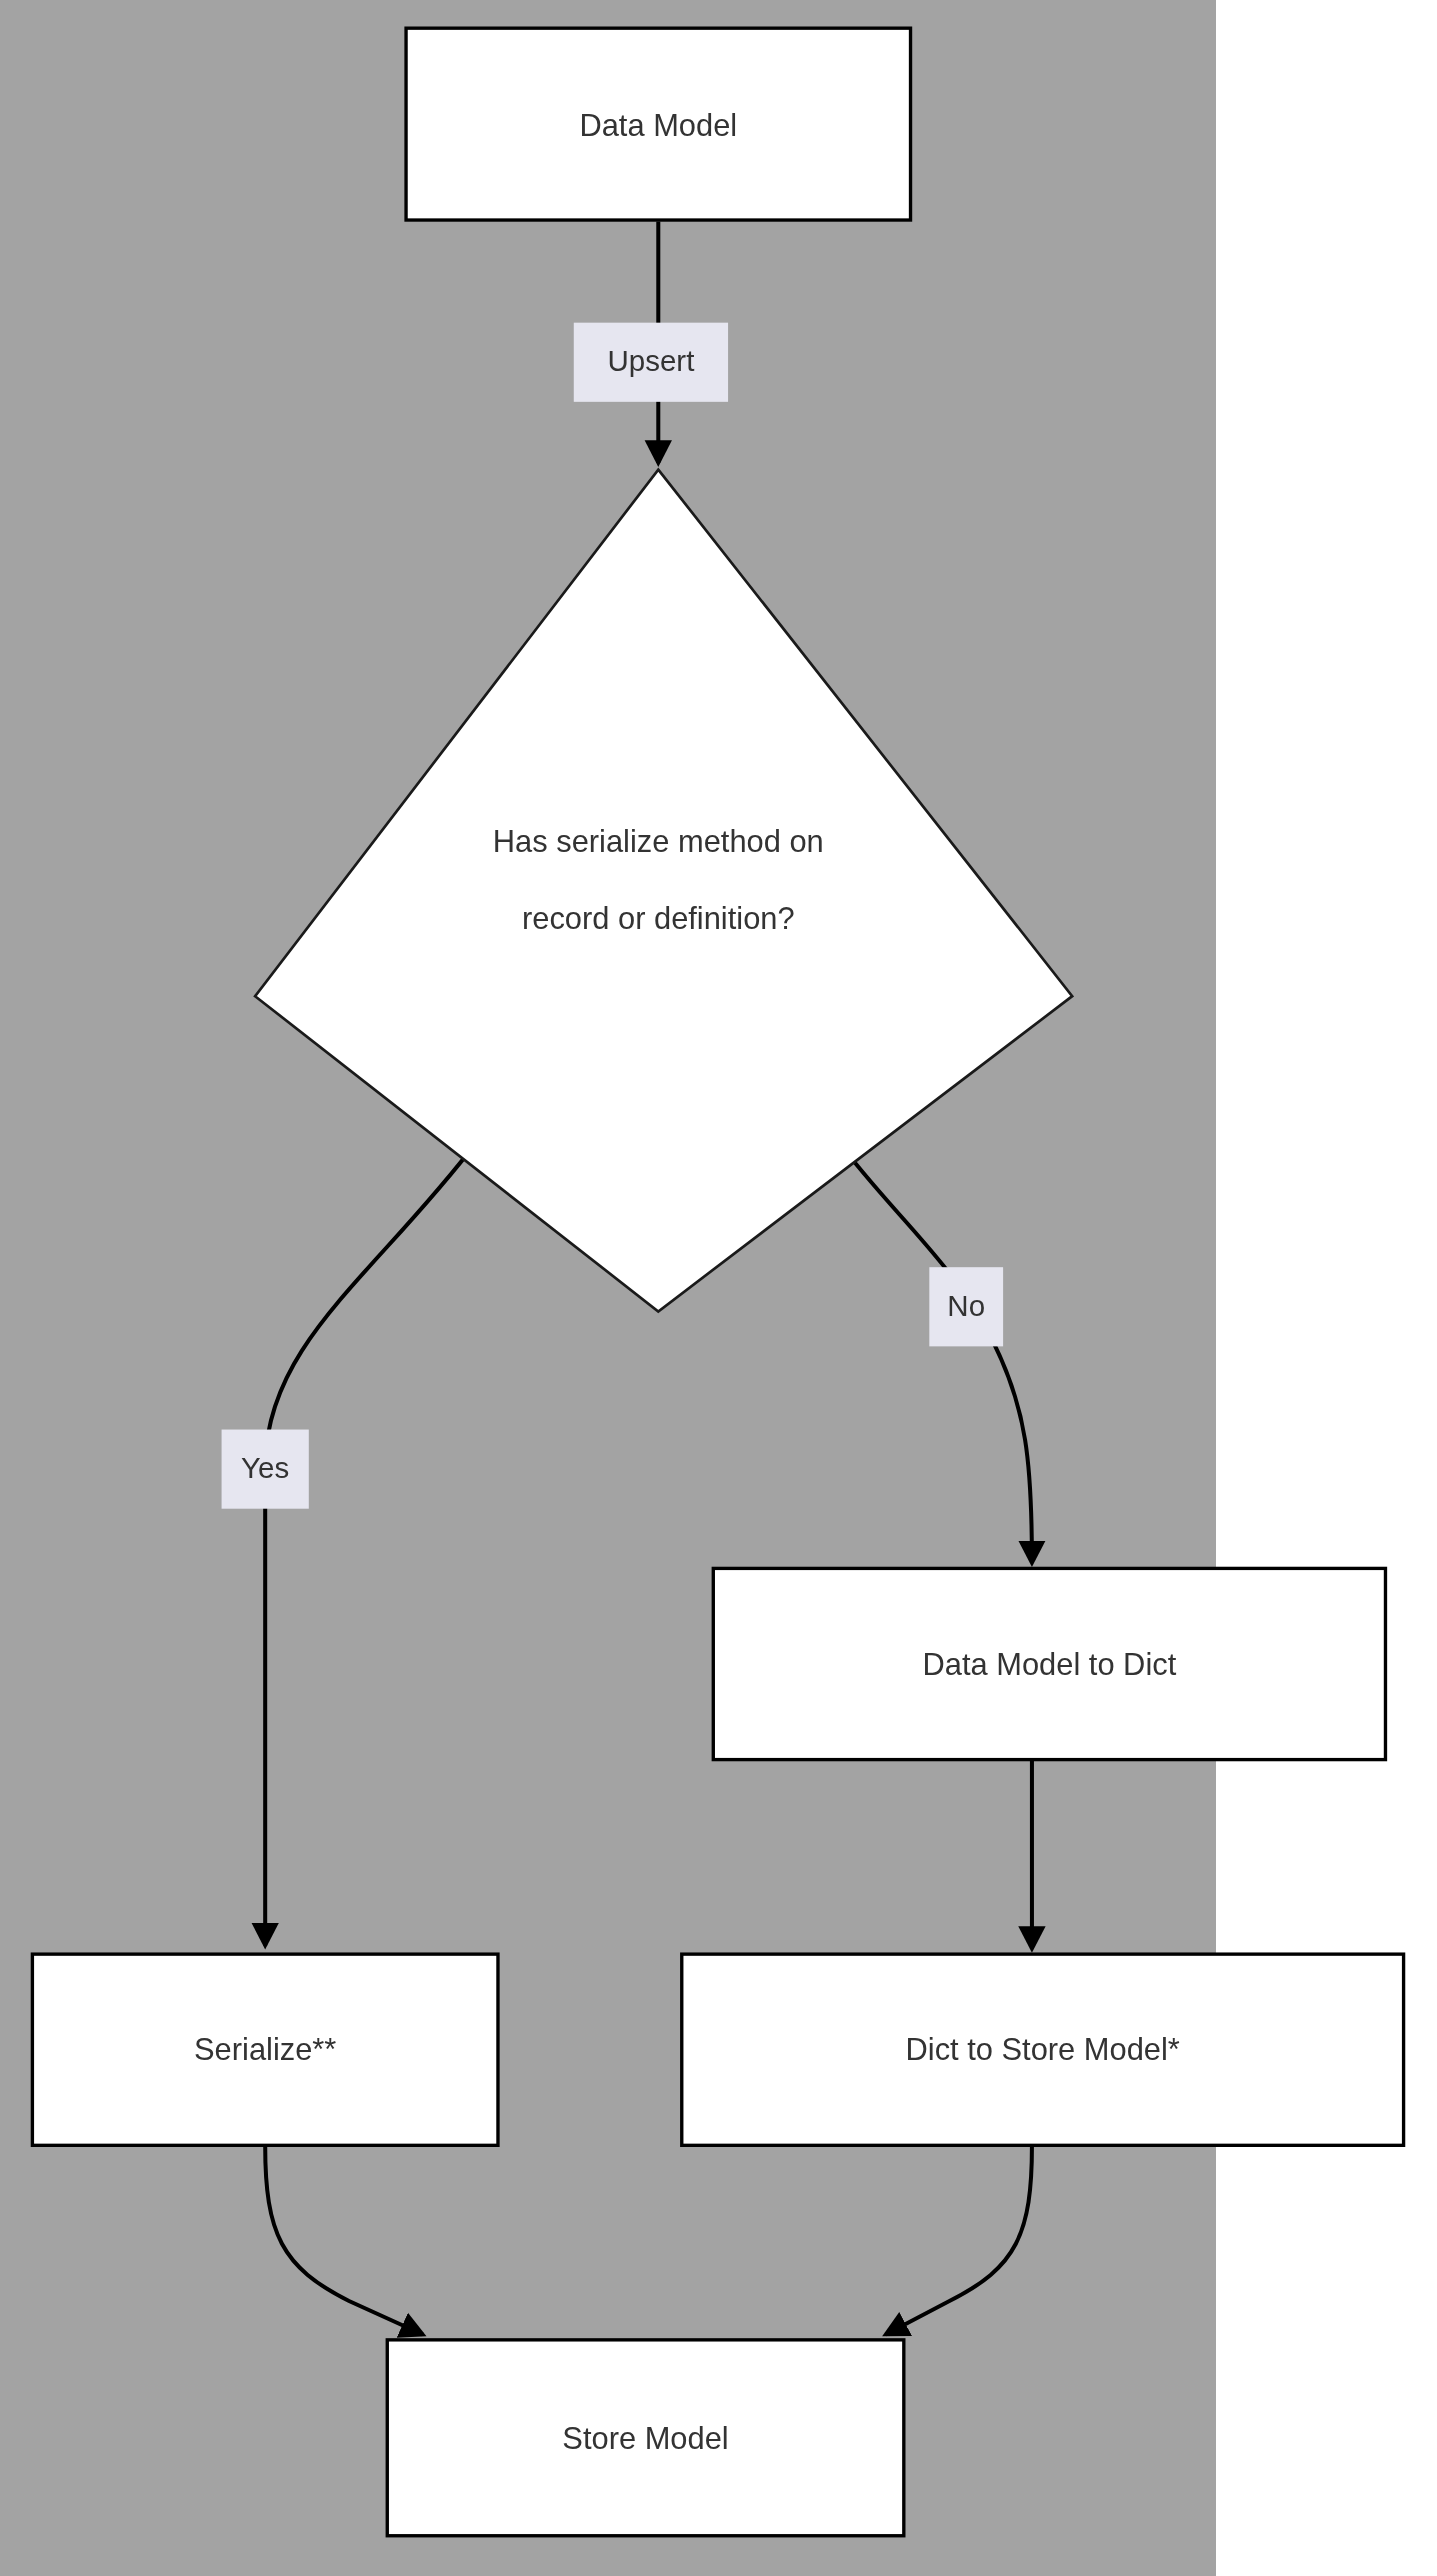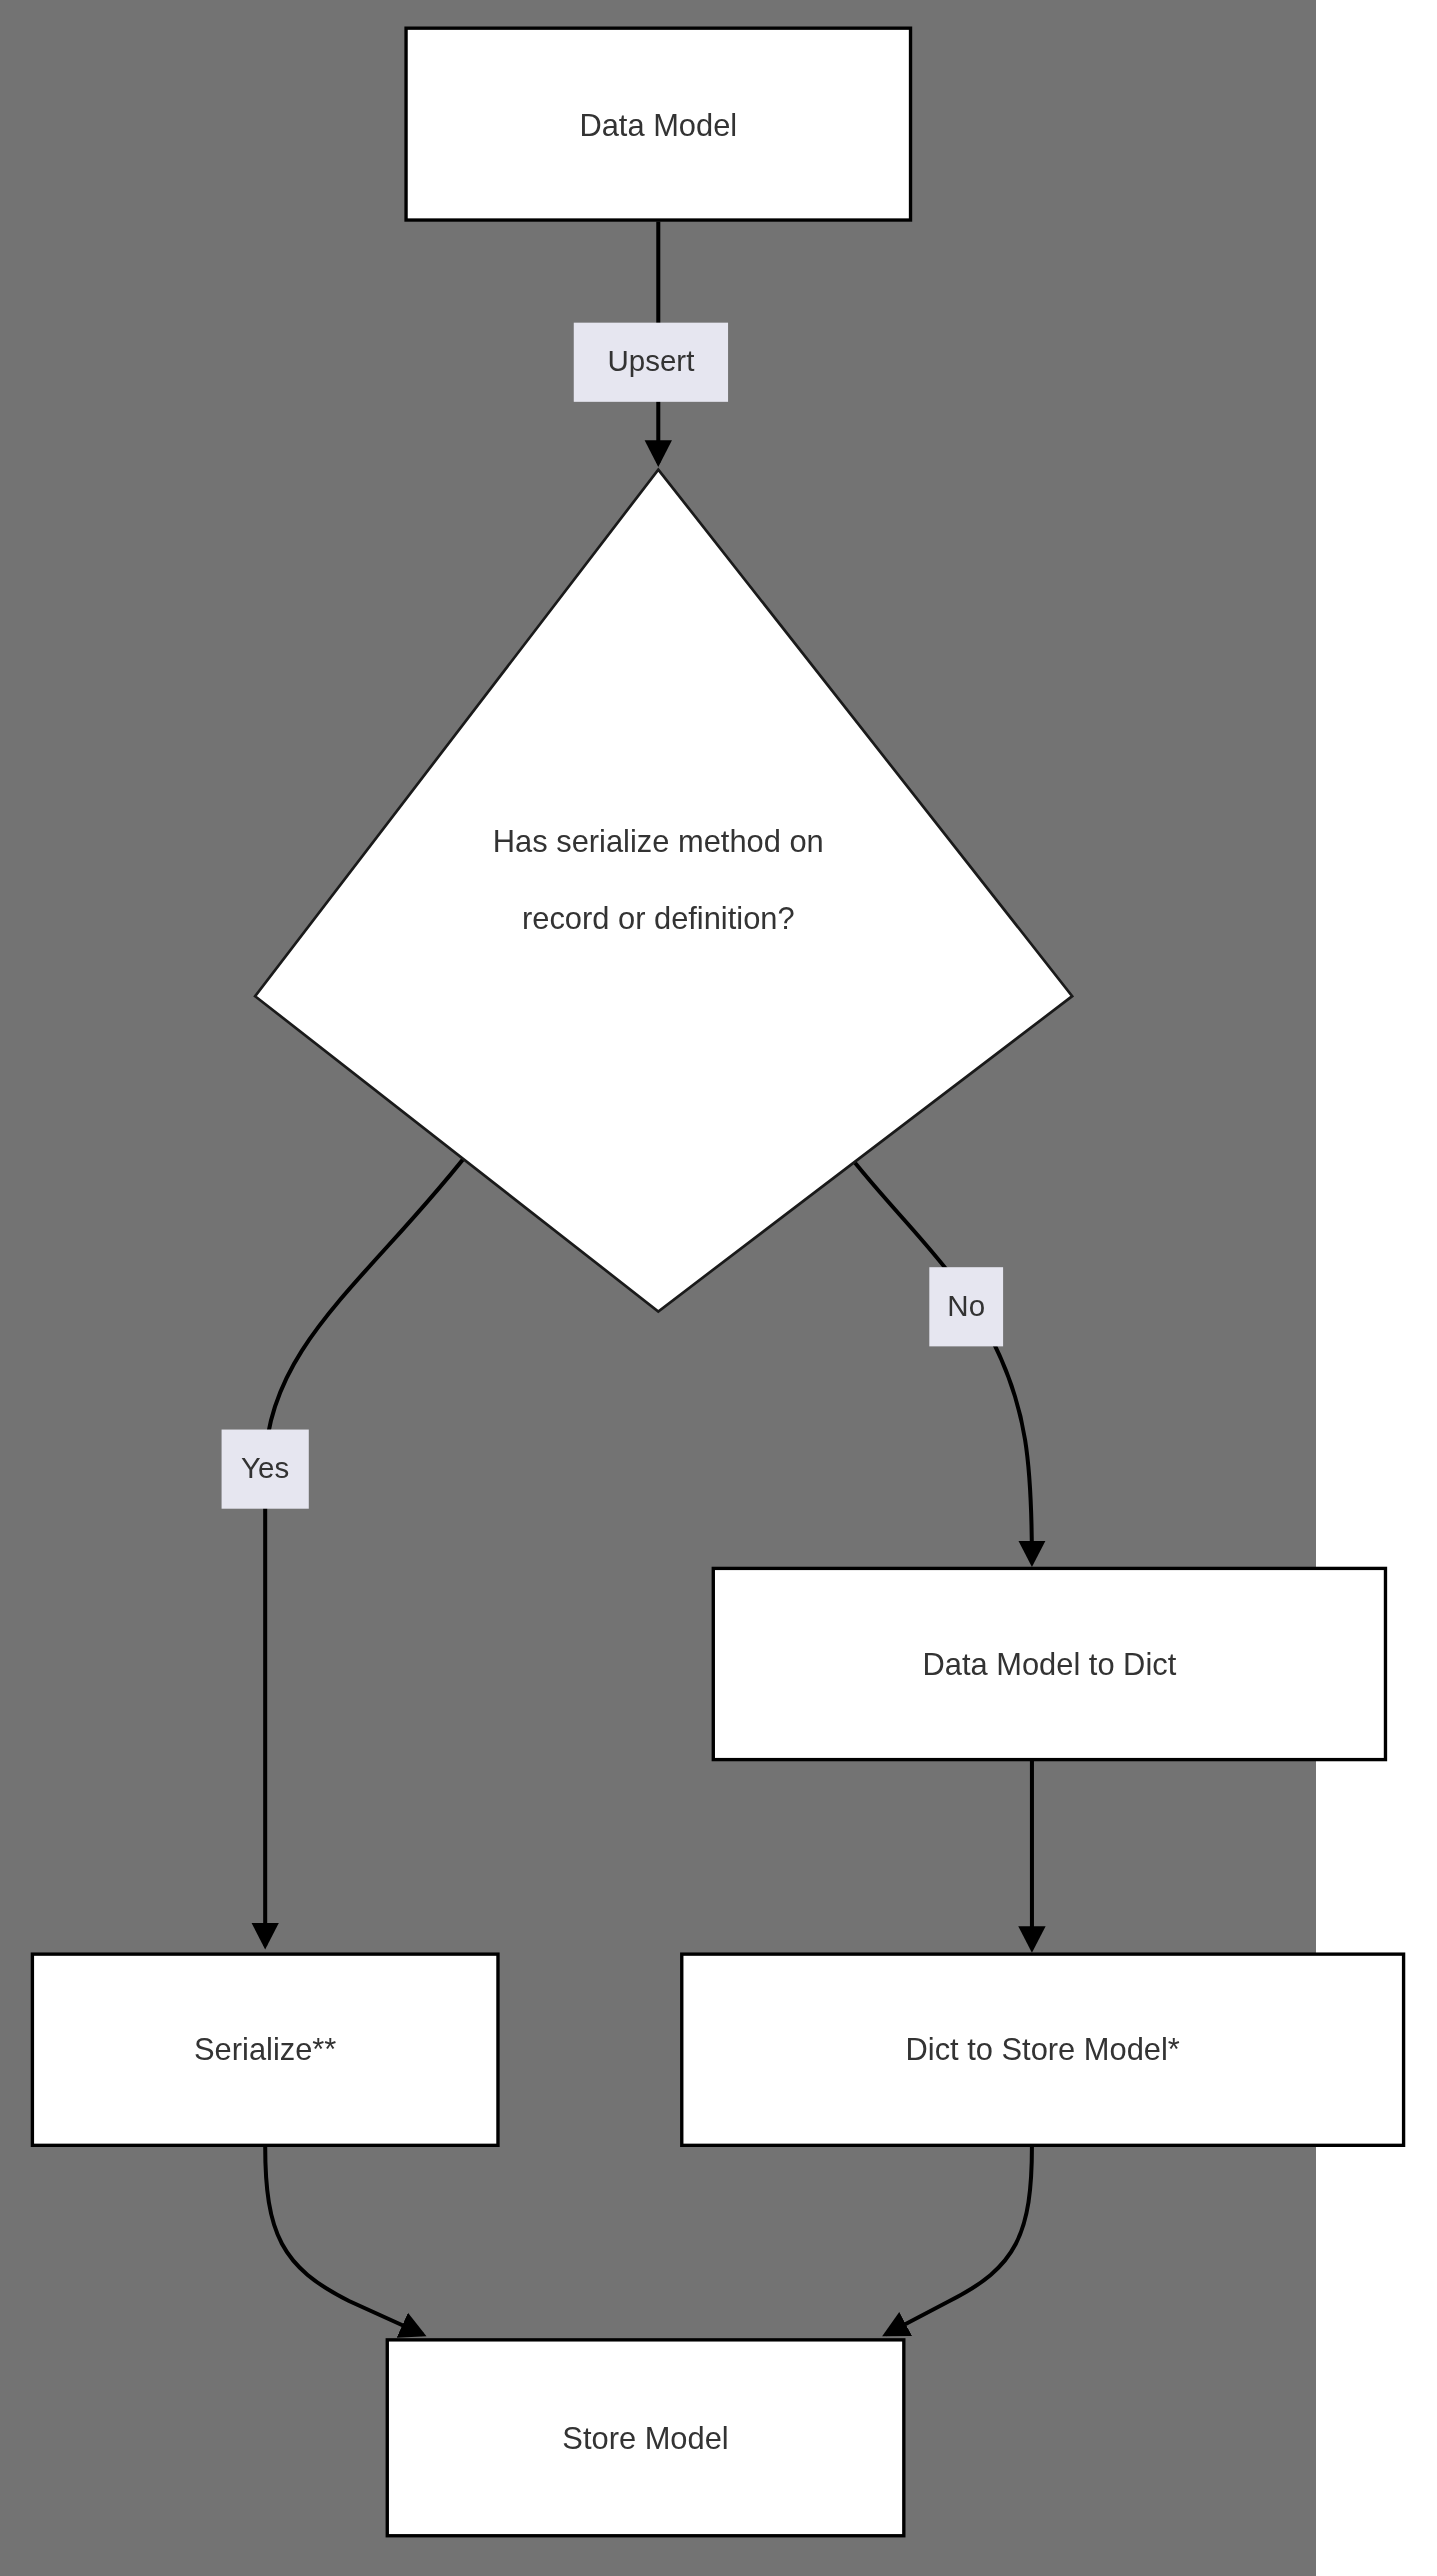--- a/index.html
+++ b/index.html
@@ -8,23 +8,23 @@
     background: #ffffff;
   }
   body {
     width: 1438px;
     height: 2576px;
     font-family: "Liberation Sans", sans-serif;
     overflow: hidden;
   }
   #flowchart-root {
     position: relative;
-    width: 1316px;
+    width: 1216px;
     height: 2576px;
-    background: #737373;
+    background: #a3a3a3;
   }
   svg#flow-svg {
     position: absolute;
     top: 0;
     left: 0;
     width: 1438px;
     height: 2576px;
     display: block;
   }
   .node-shape {

